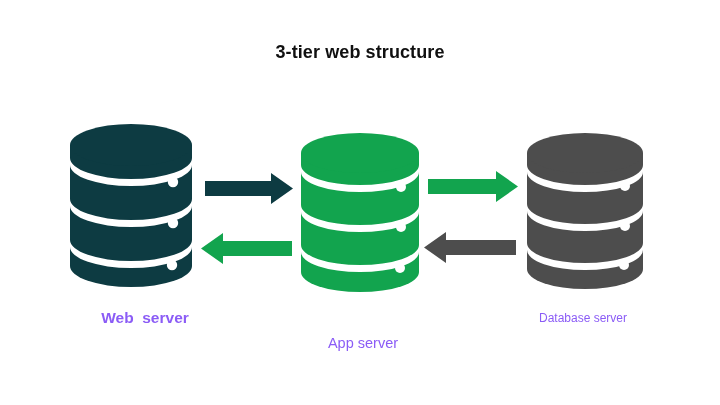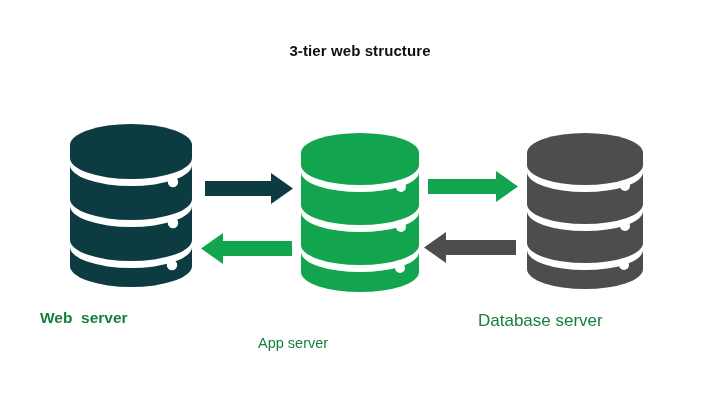--- a/index.html
+++ b/index.html
@@ -21,28 +21,29 @@
     top: 0;
     width: 720px;
     height: 405px;
   }
   .diagram-title {
     position: absolute;
     left: 0;
     top: 42px;
     width: 720px;
     text-align: center;
-    font-size: 15px;
+    font-size: 18px;
     font-weight: bold;
     letter-spacing: 0.1px;
     color: #101010;
   }
   .node-label {
     position: absolute;
-    color: #15803d;
+    text-align: center;
+    color: #8b5cf6;
     white-space: pre;
   }
   #label-web {
     left: 40px;
     top: 309px;
     width: 210px;
     font-size: 15.5px;
     font-weight: bold;
   }
   #label-app {
@@ -50,21 +51,21 @@
     top: 311px;
     width: 210px;
     font-size: 14.5px;
     font-weight: normal;
     margin-top: 24px;
   }
   #label-db {
     left: 478px;
     top: 311px;
     width: 210px;
-    font-size: 17px;
+    font-size: 12px;
     font-weight: normal;
   }
 </style>
 </head>
 <body>
 
 <div>
 
   <div class="diagram-title">3-tier web structure</div>
 

